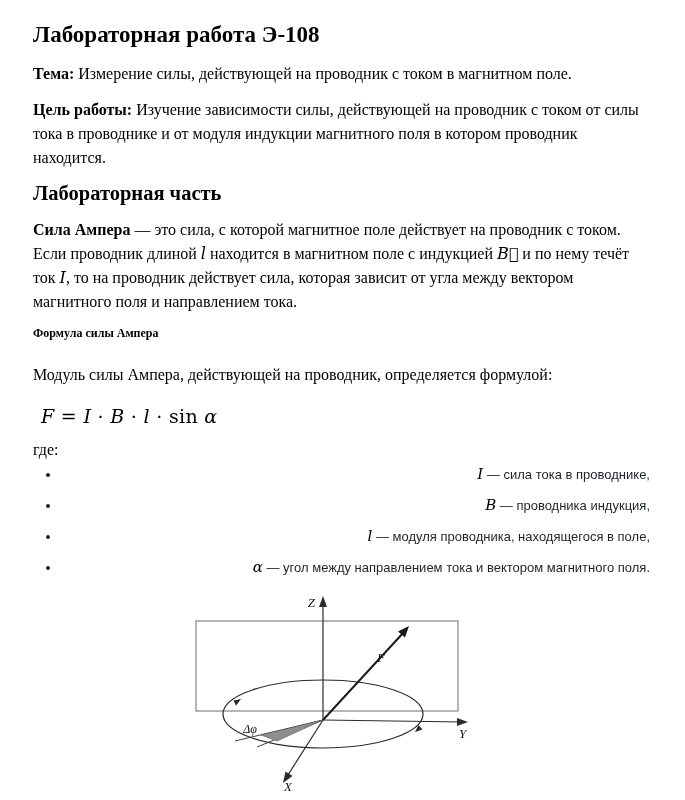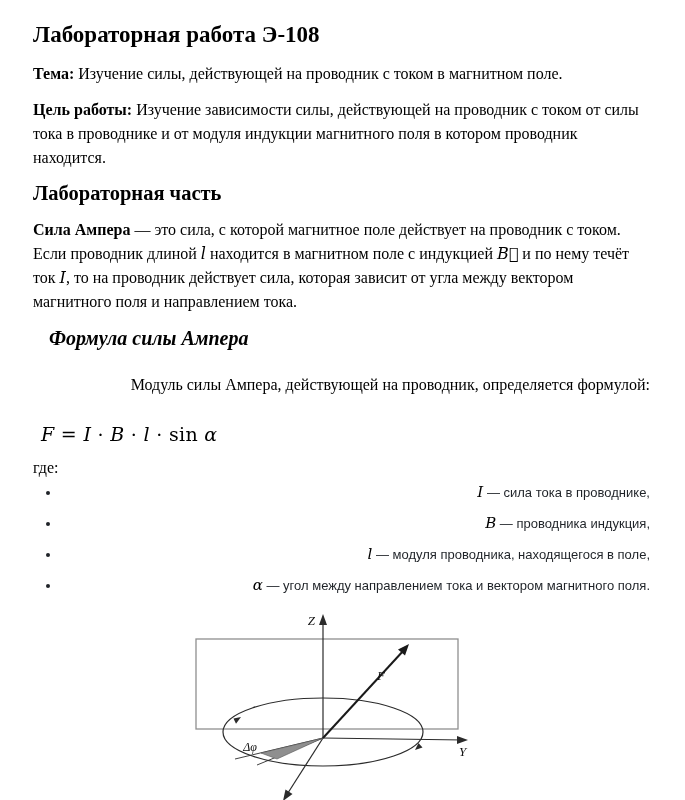--- a/index.html
+++ b/index.html
@@ -25,27 +25,26 @@
     margin: 0 0 12px 0;
   }
   .ampere-para { }
   .section-heading {
     font-size: 20.5px;
     font-weight: 700;
     line-height: 1.15;
     margin: 0 0 12px 0;
   }
   .sub-heading {
-    font-size: 20px;
+    font-size: 12px;
     font-weight: 700;
     line-height: 1.25;
-    margin: 0 0 22px 16px;
-    font-style: italic;
+    margin: 0 0 22px 0;
   }
-  .intro-para { margin-bottom: 24px; text-align: right; }
+  .intro-para { margin-bottom: 16px; }
   .inline-math {
     font-family: "DejaVu Serif", serif;
     font-style: italic;
   }
   .formula-line {
     font-family: "DejaVu Serif", serif;
     font-size: 19px;
     line-height: 1.45;
     margin: 0 0 7px 0;
     padding-left: 8px;
@@ -93,21 +92,21 @@
     fill: #111;
   }
 </style>
 </head>
 <body>
 
 <div class="page">
 
   <h1 class="doc-title">Лабораторная работа Э-108</h1>
 
-  <p class="para"><strong>Тема:</strong> <span>Изучение силы, действующей на проводник с током в магнитном поле.</span></p>
+  <p class="para"><strong>Тема:</strong> <span>Измерение силы, действующей на проводник с током в магнитном поле.</span></p>
 
   <p class="para"><strong>Цель работы:</strong> <span>Изучение зависимости силы, действующей на проводник с током от силы тока в проводнике и от модуля индукции магнитного поля в котором проводник находится.</span></p>
 
   <h2 class="section-heading">Лабораторная часть</h2>
 
   <p class="para ampere-para"><strong>Сила Ампера</strong><span> — это сила, с которой магнитное поле действует на проводник с током. Если проводник длиной </span><span class="inline-math">l</span><span> находится в магнитном поле с индукцией </span><span class="inline-math">B⃗</span><span> и по нему течёт ток </span><span class="inline-math">I</span><span>, то на проводник действует сила, которая зависит от угла между вектором магнитного поля и направлением тока.</span></p>
 
   <h4 class="sub-heading">Формула силы Ампера</h4>
 
   <p class="para intro-para">Модуль силы Ампера, действующей на проводник, определяется формулой:</p>

